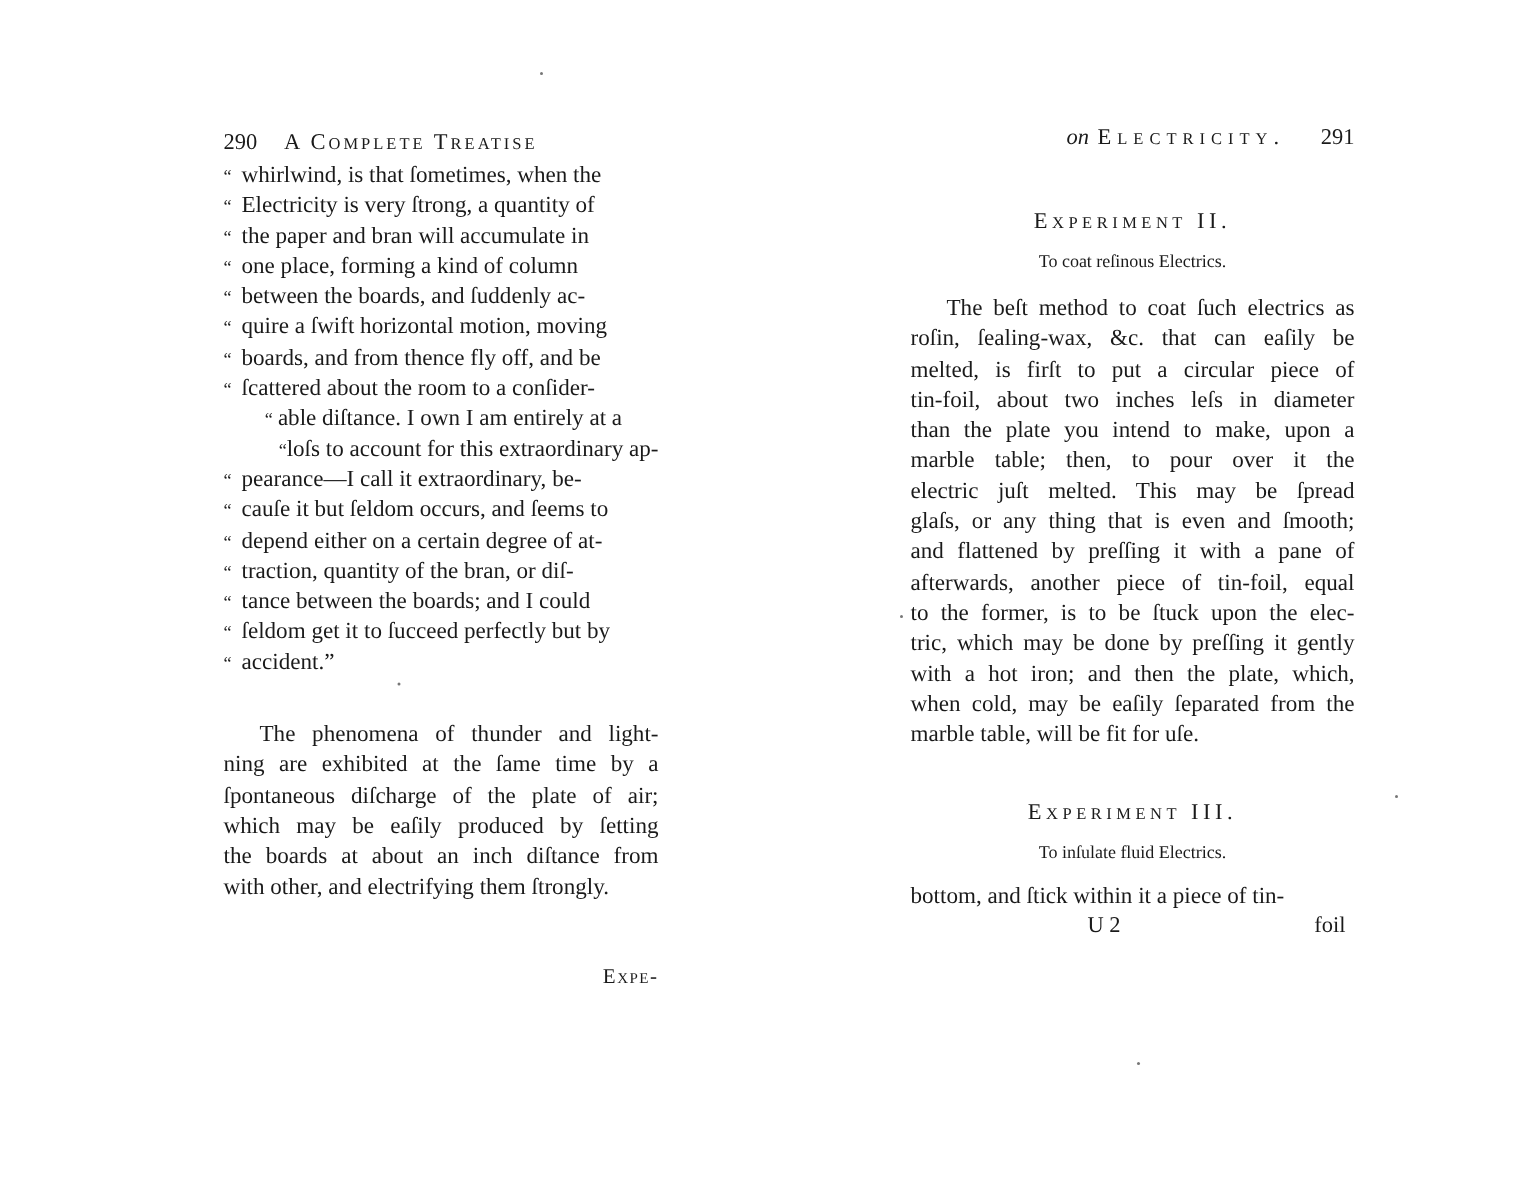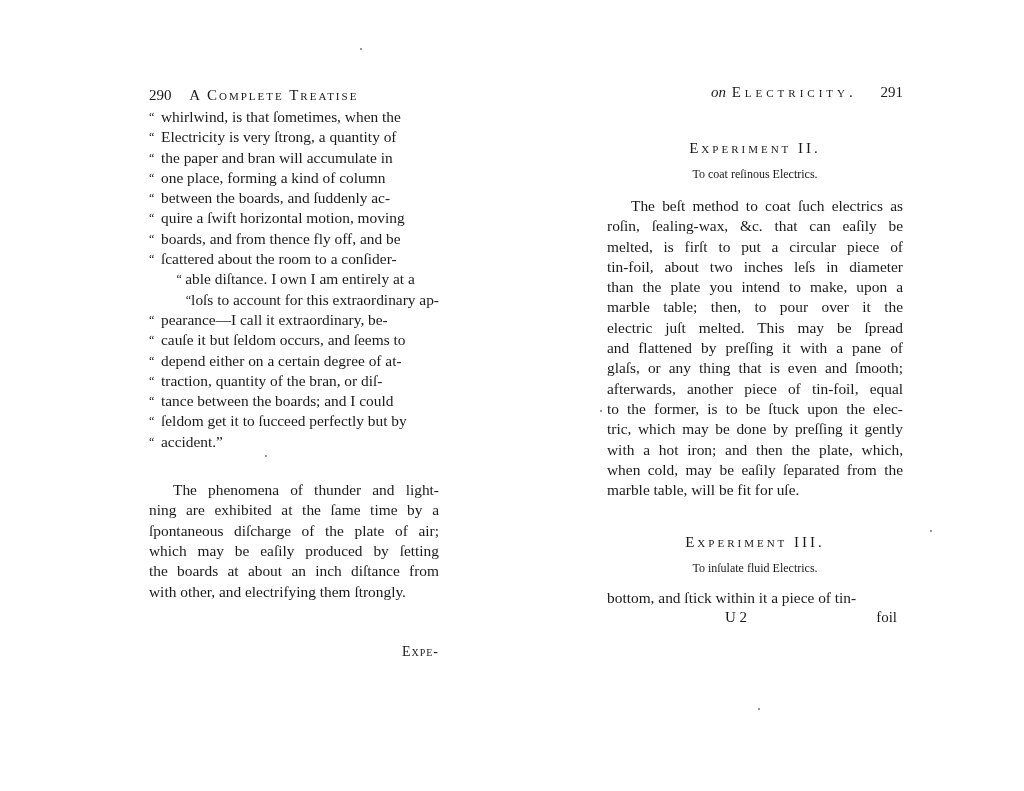--- a/index.html
+++ b/index.html
@@ -69,22 +69,22 @@
   <div class="heading">Experiment II.</div>
   <div class="subheading" style="margin-top:10px;">To coat reſinous Electrics.</div>
   <div id="exp2-lines" style="margin-top:14px;">
       <div class="line indent"><span>The beſt method to coat ſuch electrics as</span></div>
       <div class="line"><span>roſin, ſealing-wax, &amp;c. that can eaſily be</span></div>
       <div class="line"><span>melted, is firſt to put a circular piece of</span></div>
       <div class="line"><span>tin-foil, about two inches leſs in diameter</span></div>
       <div class="line"><span>than the plate you intend to make, upon a</span></div>
       <div class="line"><span>marble table; then, to pour over it the</span></div>
       <div class="line"><span>electric juſt melted.  This may be ſpread</span></div>
+      <div class="line"><span>glaſs, or any thing that is even and ſmooth;</span></div>
       <div class="line"><span>and flattened by preſſing it with a pane of</span></div>
-      <div class="line"><span>glaſs, or any thing that is even and ſmooth;</span></div>
       <div class="line"><span>afterwards, another piece of tin-foil, equal</span></div>
       <div class="line"><span>to the former, is to be ſtuck upon the elec-</span></div>
       <div class="line"><span>tric, which may be done by preſſing it gently</span></div>
       <div class="line"><span>with a hot iron; and then the plate, which,</span></div>
       <div class="line"><span>when cold, may be eaſily ſeparated from the</span></div>
       <div class="line last"><span>marble table, will be fit for uſe.</span></div>
     </div>
   <div style="height:34px"></div>
   <div class="heading">Experiment III.</div>
   <div class="subheading" style="margin-top:10px;">To inſulate fluid Electrics.</div>

